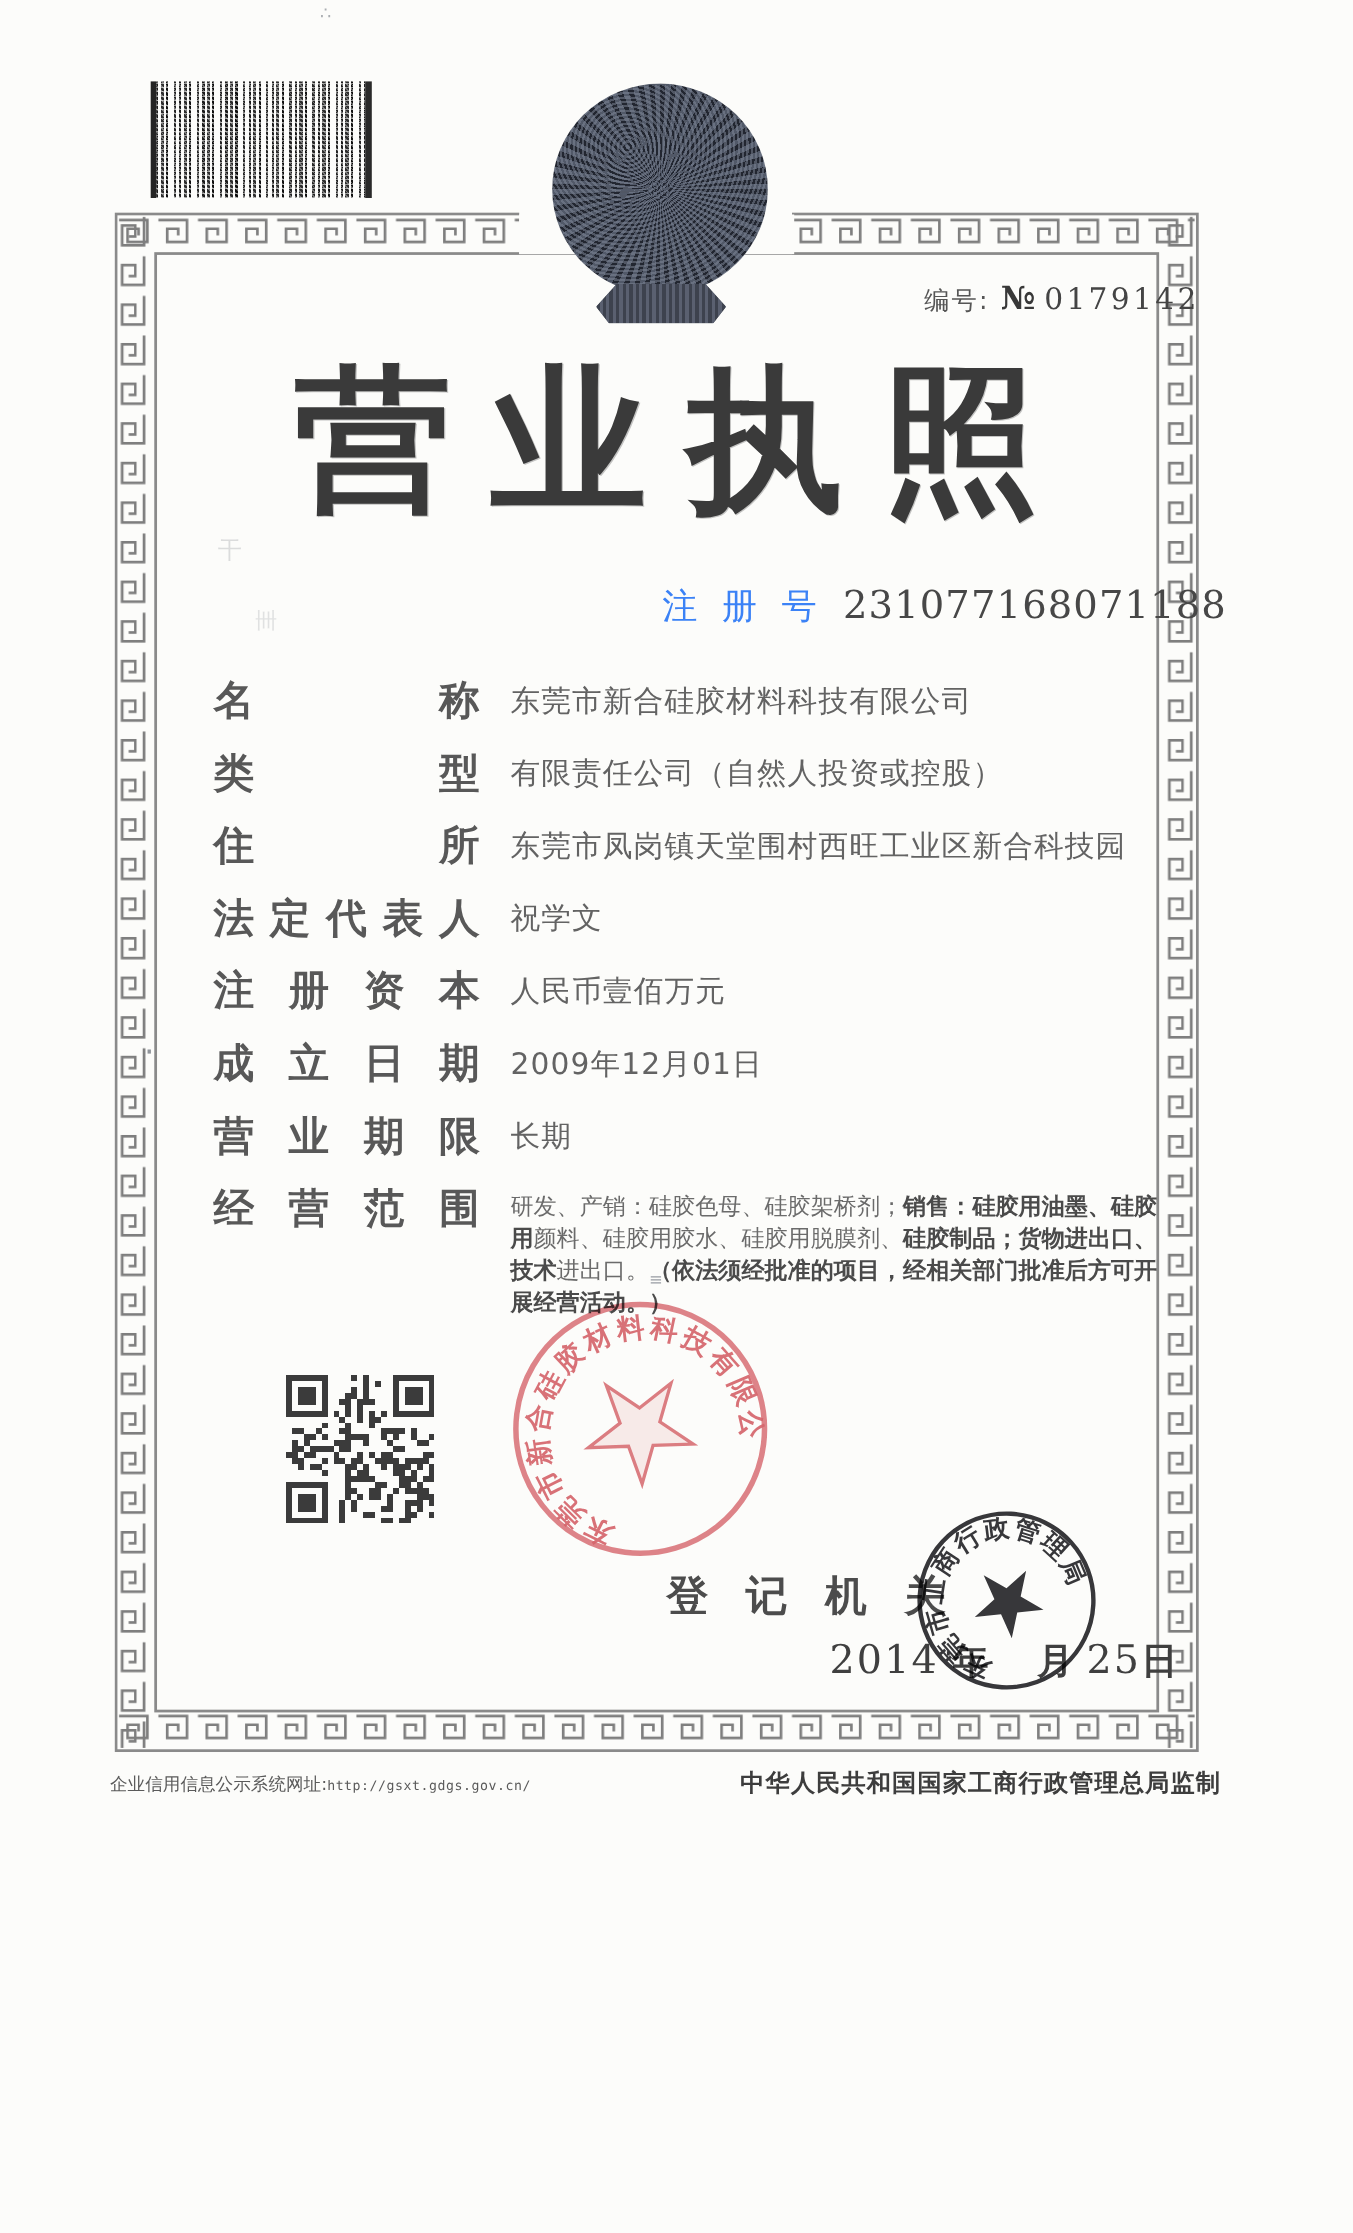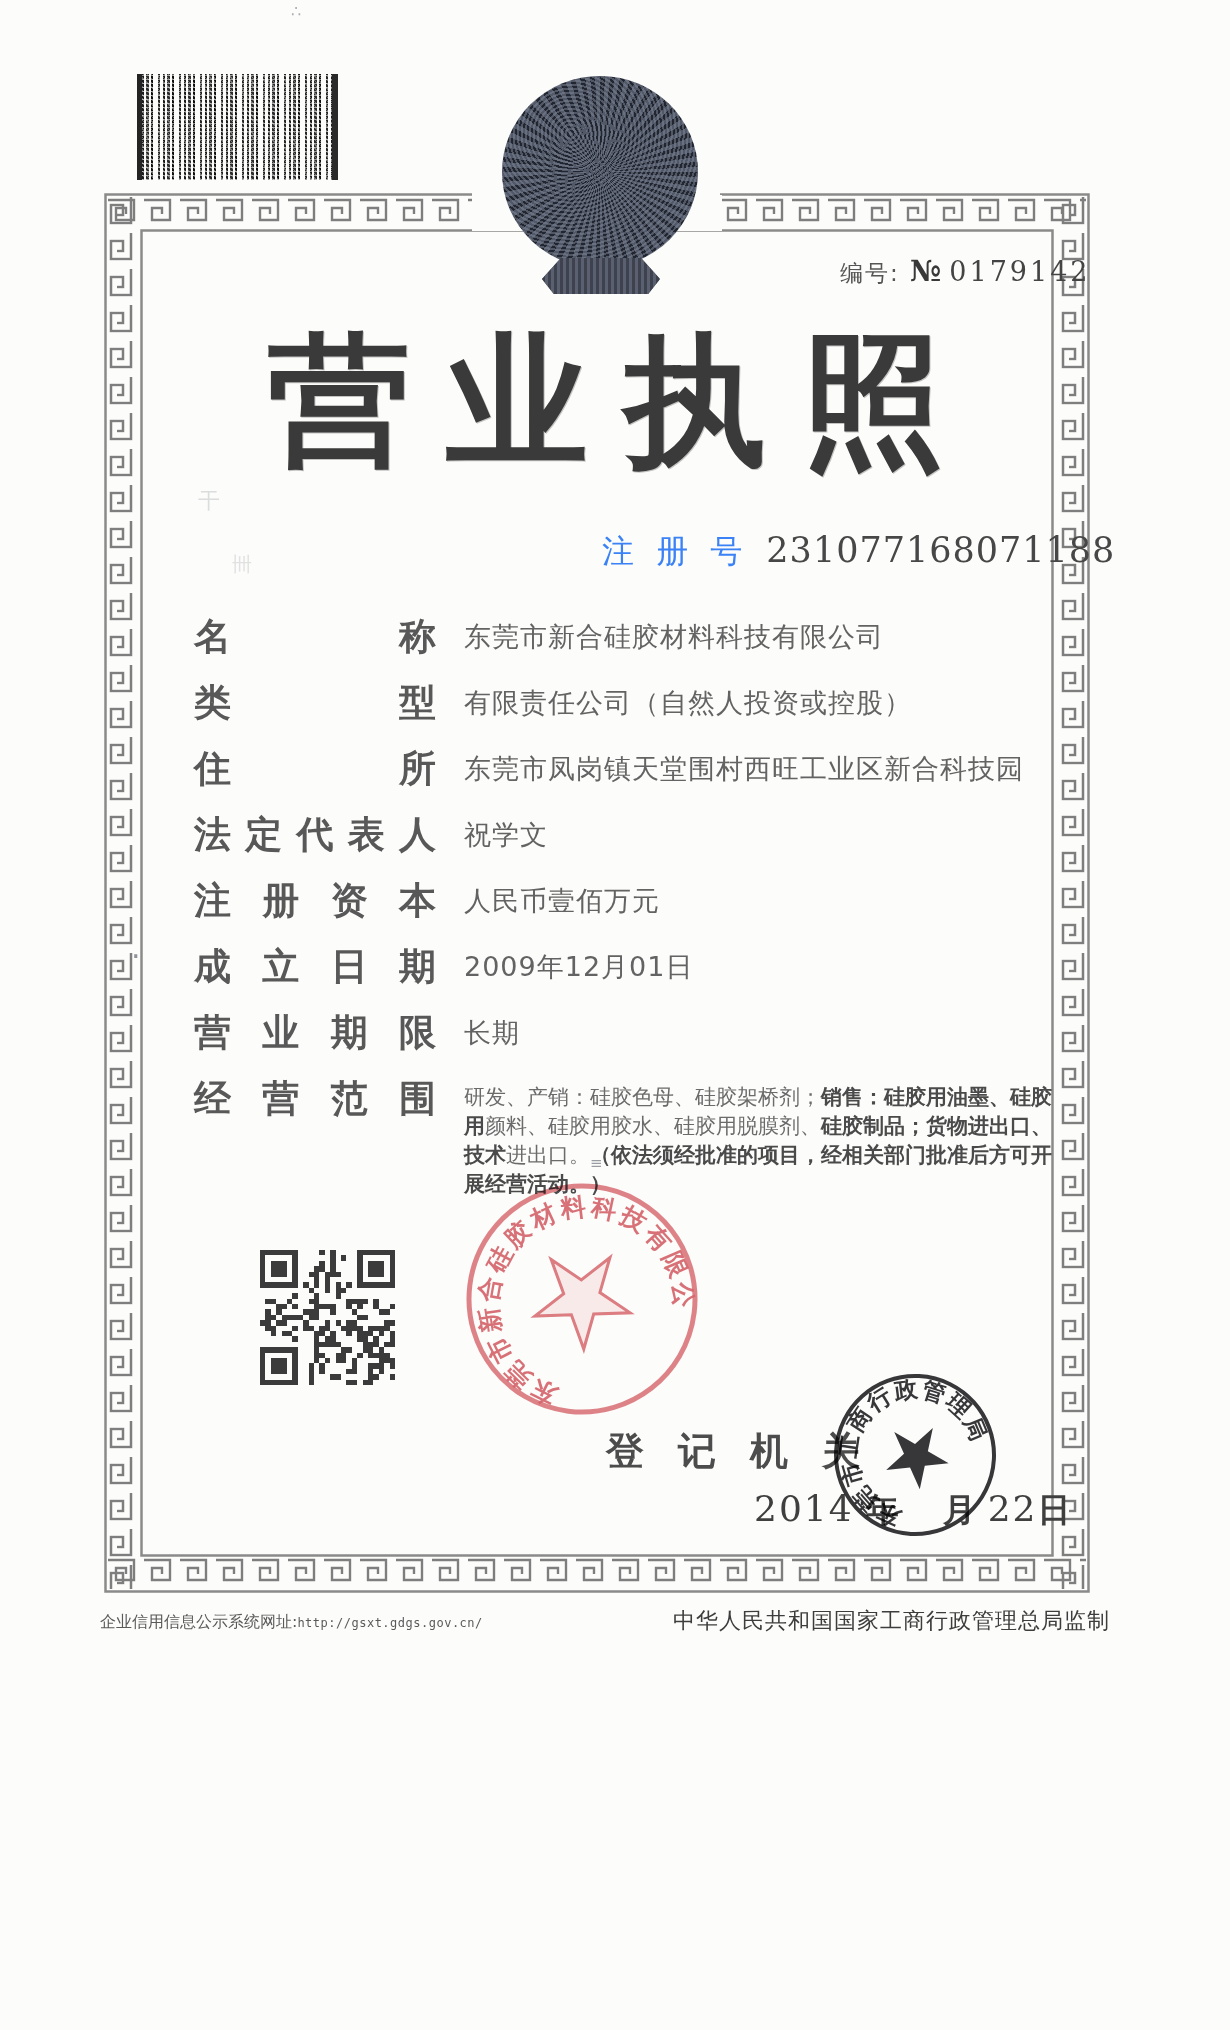--- a/index.html
+++ b/index.html
@@ -86,21 +86,21 @@
   }
   .issue-date{position:absolute;left:754px;top:1488px;z-index:5;white-space:nowrap;color:#3f3f3f;}
   .issue-date .num{font-size:36px;letter-spacing:2px;}
   .issue-date .unit{font-size:33px;font-weight:600;}
   .gap-s{display:inline-block;width:12px;}
   .gap-m{display:inline-block;width:44px;}
 
   
   .footer-left{position:absolute;left:100px;top:1612px;z-index:4;font-size:16px;color:#5a5a5a;white-space:nowrap;}
   .footer-left .url{font-size:12px;color:#5a5a5a;letter-spacing:.5px;}
-  .footer-right{position:absolute;right:120px;top:1606px;z-index:4;font-size:22px;font-weight:400;color:#3d3d3d;letter-spacing:1px;white-space:nowrap;}
+  .footer-right{position:absolute;right:120px;top:1606px;z-index:4;font-size:22px;font-weight:700;color:#3d3d3d;letter-spacing:1px;white-space:nowrap;}
 
   .artifact{position:absolute;z-index:4;color:#49505c;line-height:1;}
 </style>
 </head>
 <body>
 
 <div class="page">
 
   <div class="barcode"></div>
 
@@ -496,21 +496,21 @@
   </svg>
 
   <div class="registry" id="registry">
       <span>登</span>
       <span>记</span>
       <span>机</span>
       <span>关</span>
     </div>
 
   <div class="issue-date">
-    <span class="num serif">2014</span><span class="gap-s"></span><span class="unit">年</span><span class="gap-m"></span><span class="unit">月</span><span class="gap-s"></span><span class="num serif">22</span><span class="unit">日</span>
+    <span class="num serif">2014</span><span class="gap-s"></span><span class="unit">年</span><span class="gap-m"></span><span class="unit">月</span><span class="gap-s"></span><span class="num serif">25</span><span class="unit">日</span>
   </div>
 
   <svg class="black-seal" width="196" height="196" viewBox="0 0 196 196">
     <g transform="rotate(-42 97 97)">
       <circle cx="97" cy="97" r="79" fill="none" stroke="#26262a" stroke-width="4"></circle>
       <path id="blkArc" d="M 50,131 A 58,58 0 1 1 144,131" fill="none"></path>
       <text font-size="23" letter-spacing="2" fill="#26262a" font-weight="700" font-family="DejaVu Sans, sans-serif">
         <textPath href="#blkArc" startOffset="0">东莞市工商行政管理局</textPath>
       </text>
       <polygon fill="#26262a" points="97.0,66.0 104.4,88.8 128.4,88.8 109.0,102.9 116.4,125.7 97.0,111.6 77.6,125.7 85.0,102.9 65.6,88.8 89.6,88.8"></polygon>

